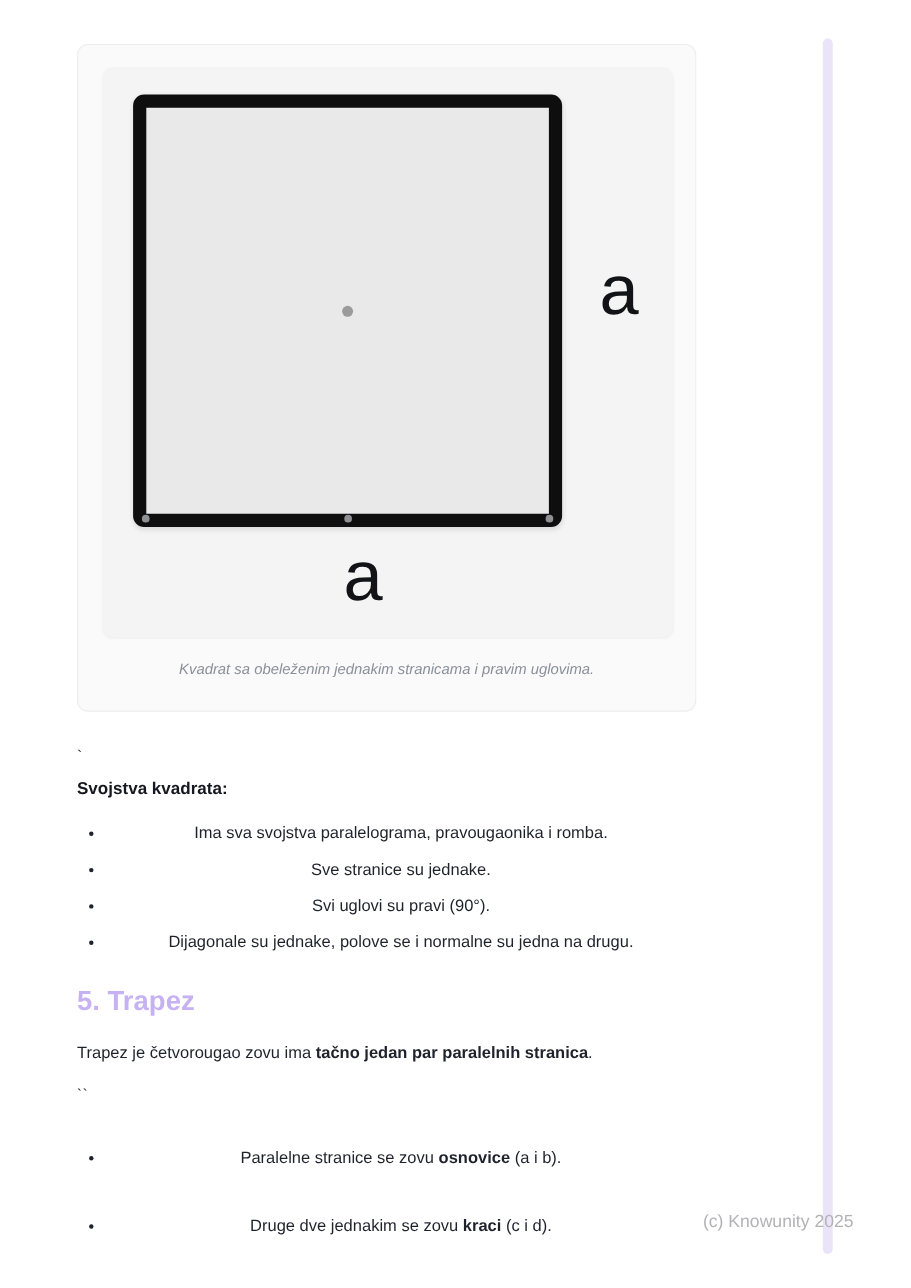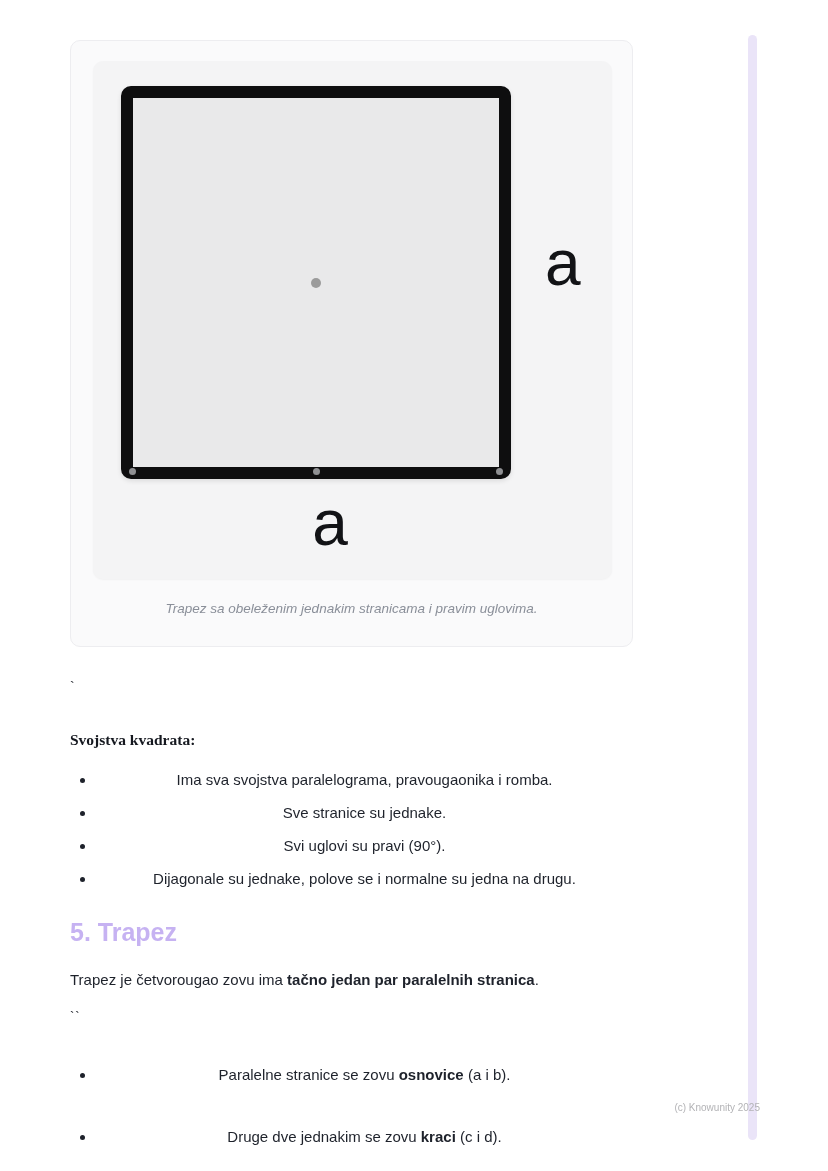--- a/index.html
+++ b/index.html
@@ -102,25 +102,24 @@
   }
 
   
   .stray {
     margin-top: 32px;
     font-size: 14px;
     color: #1e222b;
     letter-spacing: 1px;
   }
   .section-heading {
-    margin-top: 36px;
+    margin-top: 14px;
     font-size: 15.5px;
     font-weight: 700;
     color: #15181f;
-    font-family: Liberation Serif, serif;
   }
   ul.bullets {
     margin-top: 20px;
     padding-left: 26px;
     list-style: disc;
     text-align: center;
   }
   ul.bullets li {
     font-size: 15px;
     line-height: 22px;
@@ -156,22 +155,22 @@
     top: 35px;
     right: 71px;
     width: 9px;
     height: 1105px;
     background: #eae4f8;
     border-radius: 5px;
   }
   .footer-credit {
     position: absolute;
     top: 1102px;
-    right: 68px;
-    font-size: 10px;
+    right: 52px;
+    font-size: 16px;
     color: #b3b3b6;
     z-index: 2;
   }
 </style>
 </head>
 <body>
 
 <div class="page">
   <div class="content">
 
@@ -179,21 +178,21 @@
       <div class="figure-inner">
         <div class="square">
           <div class="center-dot"></div>
           <div class="handle-dot handle-left"></div>
           <div class="handle-dot handle-mid"></div>
           <div class="handle-dot handle-right"></div>
         </div>
         <div class="side-label">a</div>
         <div class="bottom-label">a</div>
       </div>
-      <figcaption class="figure-caption">Trapez sa obeleženim jednakim stranicama i pravim uglovima.</figcaption>
+      <figcaption class="figure-caption">Kvadrat sa obeleženim jednakim stranicama i pravim uglovima.</figcaption>
     </figure>
 
     <p class="stray">`</p>
 
     <h3 class="section-heading">Svojstva kvadrata:</h3>
 
     <ul class="bullets">
       <li>Ima sva svojstva paralelograma, pravougaonika i romba.</li>
       <li>Sve stranice su jednake.</li>
       <li>Svi uglovi su pravi (90°).</li>

